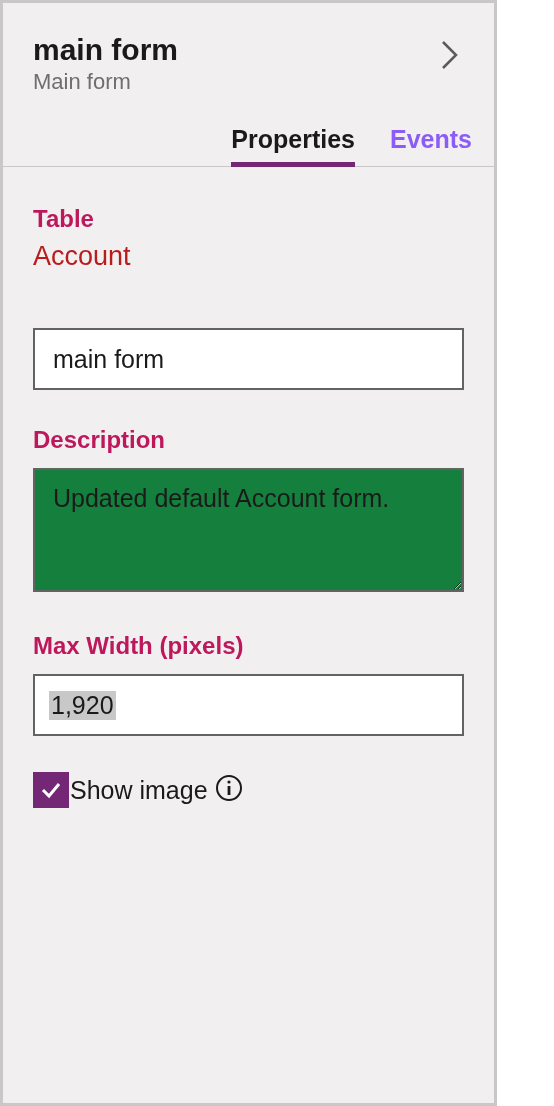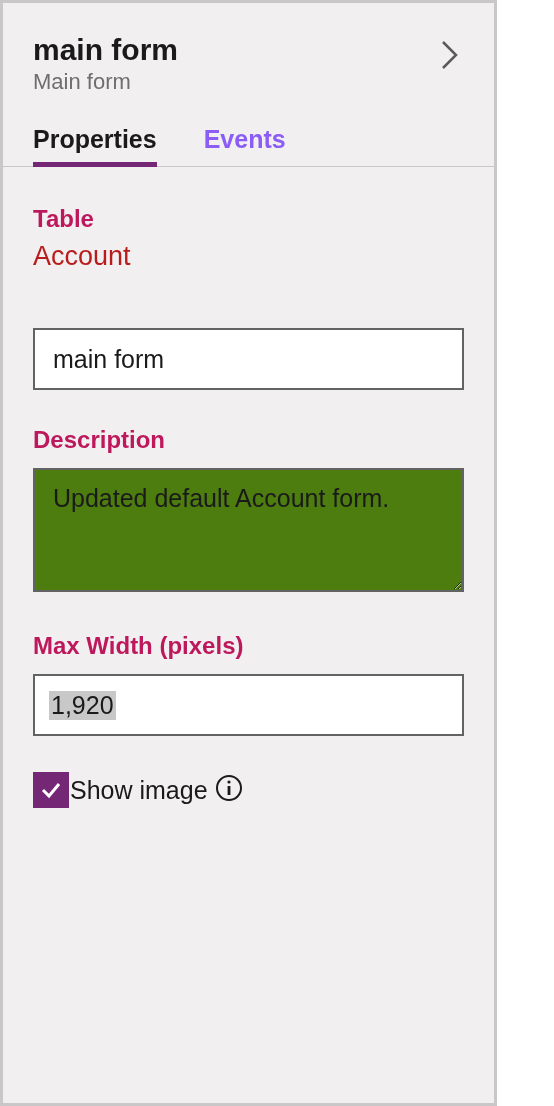--- a/index.html
+++ b/index.html
@@ -35,23 +35,24 @@
       margin-top: 2px;
     }
     .chevron {
       position: absolute;
       right: 34px;
       top: 36px;
       cursor: pointer;
     }
     .tabs {
       display: flex;
-      gap: 47px;
-      padding: 30px 39px 0 30px;
+      gap: 35px;
+      padding: 30px 22px 0 30px;
       border-bottom: 1px solid #c9c7c8;
+      justify-content: flex-end;
     }
     .tab {
       font-size: 25px;
       font-weight: 600;
       color: #8b5cf6;
       padding-bottom: 12px;
       cursor: pointer;
       position: relative;
     }
     .tab.active {
@@ -89,21 +90,21 @@
       font-size: 25px;
       padding: 0 18px;
       color: #1a1a1a;
       font-family: inherit;
       margin-bottom: 36px;
     }
     .textarea-input {
       width: 100%;
       height: 124px;
       border: 2px solid #636363;
-      background: #4d7c0f;
+      background: #15803d;
       font-size: 25px;
       padding: 14px 18px;
       color: #1a1a1a;
       font-family: inherit;
       resize: both;
       margin-bottom: 36px;
     }
     .maxwidth-input {
       width: 100%;
       height: 62px;

